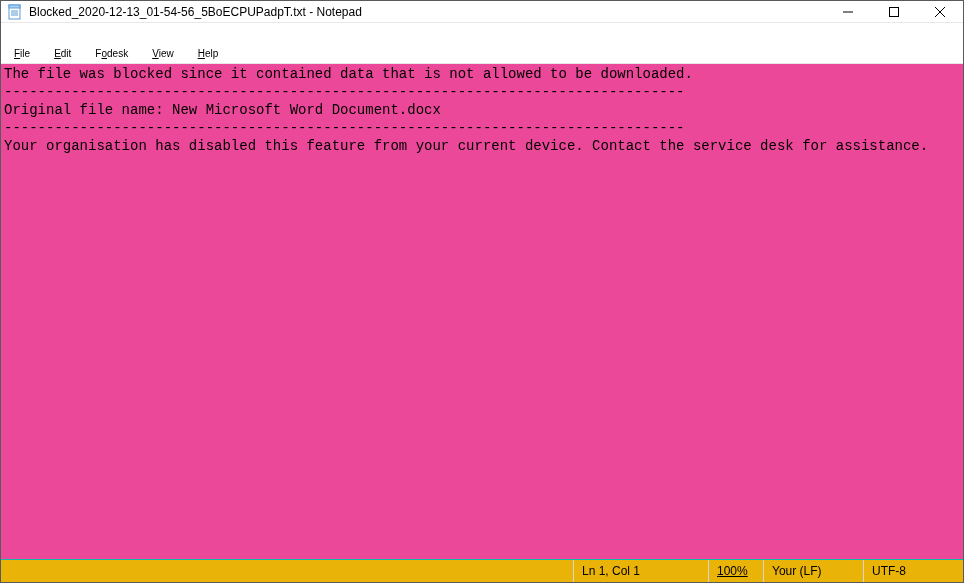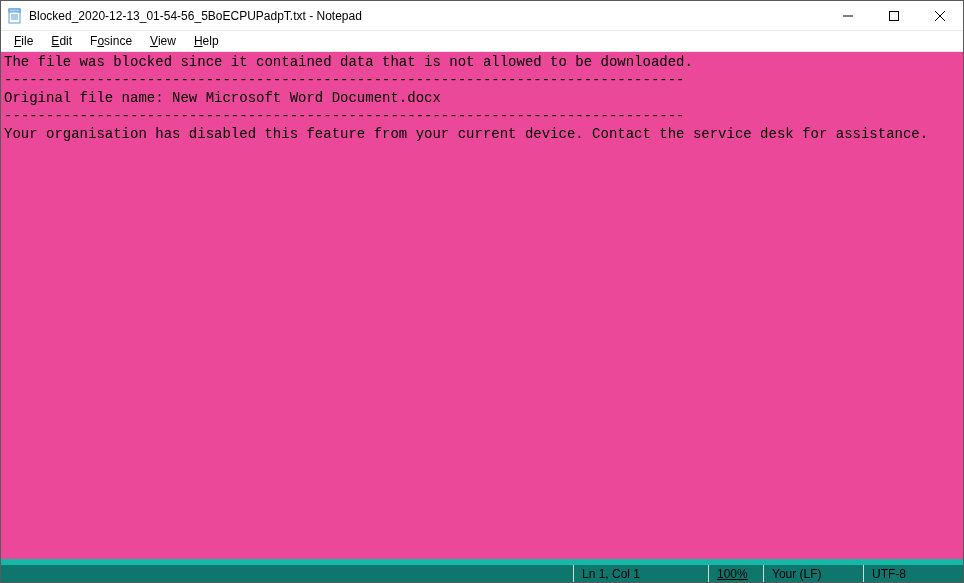--- a/index.html
+++ b/index.html
@@ -9,21 +9,21 @@
     font-size: 12px;
     background: #ffffff;
     width: 964px;
     height: 583px;
     border: 1px solid #5a5a5a;
     display: flex;
     flex-direction: column;
     overflow: hidden;
   }
   .titlebar {
-    height: 30px;
+    height: 22px;
     background: #ffffff;
     display: flex;
     align-items: center;
     padding-left: 6px;
     border-bottom: 1px solid #e8e8e8;
     flex-shrink: 0;
   }
   .titlebar .icon {
     width: 16px; height: 16px;
     margin-right: 6px;
@@ -50,23 +50,24 @@
     border: none;
     cursor: default;
   }
   .win-btn svg { display: block; }
   .menubar {
     height: 20px;
     background: #ffffff;
     display: flex;
     align-items: center;
     padding-left: 6px;
-    gap: 4px;
+    gap: 10px;
     flex-shrink: 0;
-    font-size: 12px;
+    font-size: 10px;
+    margin-top: 20px;
   }
   .menu-item {
     padding: 1px 7px;
     cursor: default;
   }
   .menu-item .ul { text-decoration: underline; }
   .editor-wrap {
     flex: 1;
     display: flex;
     min-height: 0;
@@ -87,22 +88,22 @@
     color: #000;
     background: #ec4899;
   }
   
   .editor::-webkit-scrollbar { width: 17px; height: 17px; }
   .editor::-webkit-scrollbar-track { background: #f0f0f0; }
   .editor::-webkit-scrollbar-thumb { background: #c2c3c9; }
   .editor::-webkit-scrollbar-button { background: #f0f0f0; height: 17px; }
   .statusbar {
     height: 23px;
-    background: #0f766e;
-    border-top: 6px solid #14b8a6;
+    background: #eab308;
+    border-top: 1px solid #14b8a6;
     display: flex;
     align-items: stretch;
     font-size: 12px;
     color: #000;
     flex-shrink: 0;
   }
   .status-cell {
     border-left: 1px solid #d6d6d6;
     display: flex;
     align-items: center;
@@ -145,21 +146,21 @@
           <line x1="0" y1="0" x2="10" y2="10" stroke="#000" stroke-width="1"></line>
           <line x1="10" y1="0" x2="0" y2="10" stroke="#000" stroke-width="1"></line>
         </svg>
     </button>
   </div>
 </div>
 
 <div class="menubar">
   <div class="menu-item"><span class="ul">F</span><span>ile</span></div>
   <div class="menu-item"><span class="ul">E</span><span>dit</span></div>
-  <div class="menu-item"><span>F</span><span class="ul">o</span><span>since</span></div>
+  <div class="menu-item"><span>F</span><span class="ul">o</span><span>desk</span></div>
   <div class="menu-item"><span class="ul">V</span><span>iew</span></div>
   <div class="menu-item"><span class="ul">H</span><span>elp</span></div>
 </div>
 
 <div class="editor-wrap">
   <textarea class="editor" spellcheck="false" wrap="off" style="">The file was blocked since it contained data that is not allowed to be downloaded.
 ---------------------------------------------------------------------------------
 Original file name: New Microsoft Word Document.docx
 ---------------------------------------------------------------------------------
 Your organisation has disabled this feature from your current device. Contact the service desk for assistance.</textarea>

